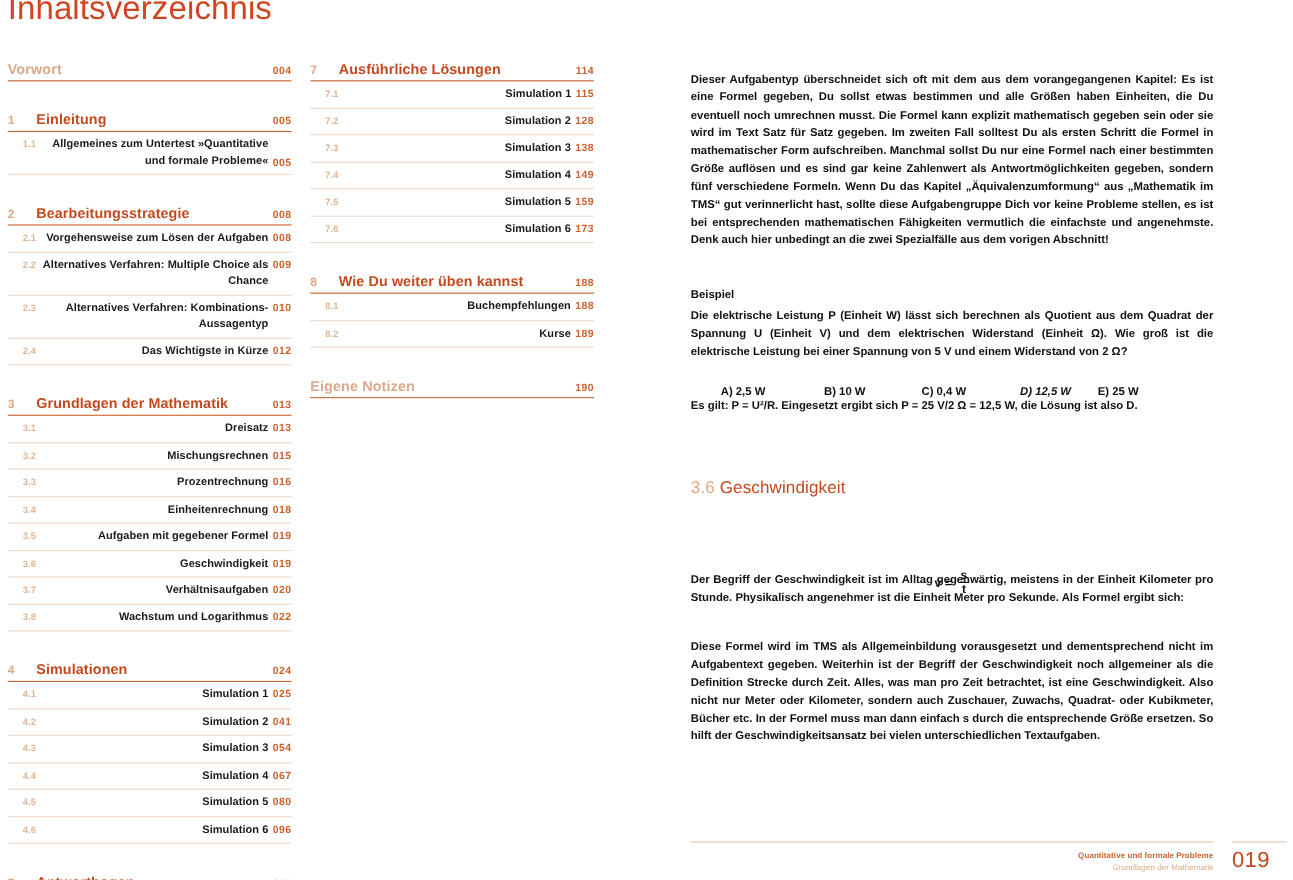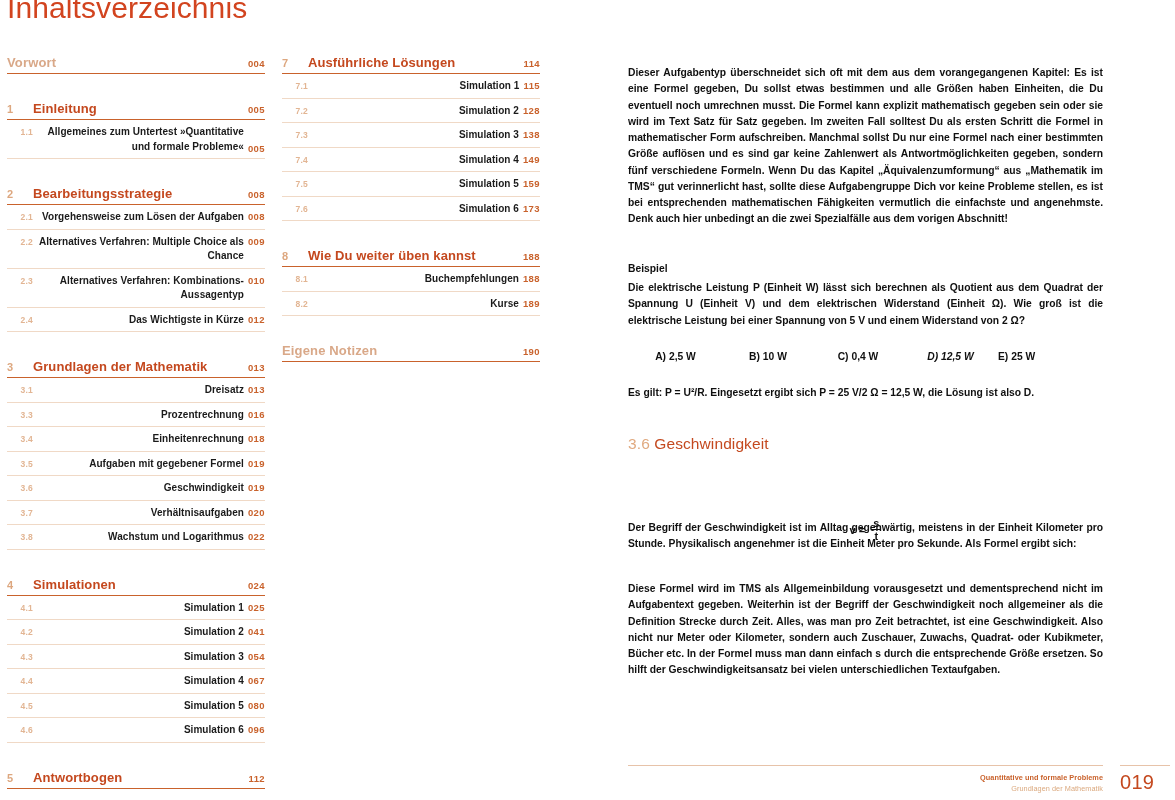--- a/index.html
+++ b/index.html
@@ -337,20 +337,25 @@
       <span class="ch-num">3</span>
       <span class="ch-label">Grundlagen der Mathematik</span>
       <span class="ch-page">013</span>
     </div>
     <div class="sub-row">
       <span class="sb-num">3.1</span>
       <span class="sb-label">Dreisatz</span>
       <span class="sb-page">013</span>
     </div>
     <div class="sub-row">
+      <span class="sb-num">3.2</span>
+      <span class="sb-label">Mischungsrechnen</span>
+      <span class="sb-page">015</span>
+    </div>
+    <div class="sub-row">
       <span class="sb-num">3.3</span>
       <span class="sb-label">Prozentrechnung</span>
       <span class="sb-page">016</span>
     </div>
     <div class="sub-row">
       <span class="sb-num">3.4</span>
       <span class="sb-label">Einheitenrechnung</span>
       <span class="sb-page">018</span>
     </div>
     <div class="sub-row">
@@ -498,21 +503,21 @@
   <div class="body-par" style="top:280px;">Die elektrische Leistung P (Einheit W) lässt sich berechnen als Quotient aus dem Quadrat der Spannung U (Einheit V) und dem elektrischen Widerstand (Einheit Ω). Wie groß ist die elektrische Leistung bei einer Spannung von 5 V und einem Widerstand von 2 Ω?</div>
 
   <div id="answer-row">
     <span class="ans">A)  2,5 W</span>
     <span class="ans">B)  10 W</span>
     <span class="ans">C)  0,4 W</span>
     <span class="ans">D)  12,5 W</span>
     <span class="ans">E)  25 W</span>
   </div>
 
-  <div class="body-par" style="top:385px;">Es gilt: P = U²/R. Eingesetzt ergibt sich P = 25 V/2 Ω = 12,5 W, die Lösung ist also D.</div>
+  <div class="body-par" style="top:362px;">Es gilt: P = U²/R. Eingesetzt ergibt sich P = 25 V/2 Ω = 12,5 W, die Lösung ist also D.</div>
 
   <div class="sec-heading" style="left:28px; top:435px;">
     <span class="sh-num">3.6</span>
     <span class="sh-title">Geschwindigkeit</span>
   </div>
 
   <div class="body-par" style="top:472px;margin-top:48px;">Der Begriff der Geschwindigkeit ist im Alltag gegenwärtig, meistens in der Einheit Kilometer pro Stunde. Physikalisch angenehmer ist die Einheit Meter pro Sekunde. Als Formel ergibt sich:</div>
 
   <div id="formula">
     <span class="var-v">v</span>

